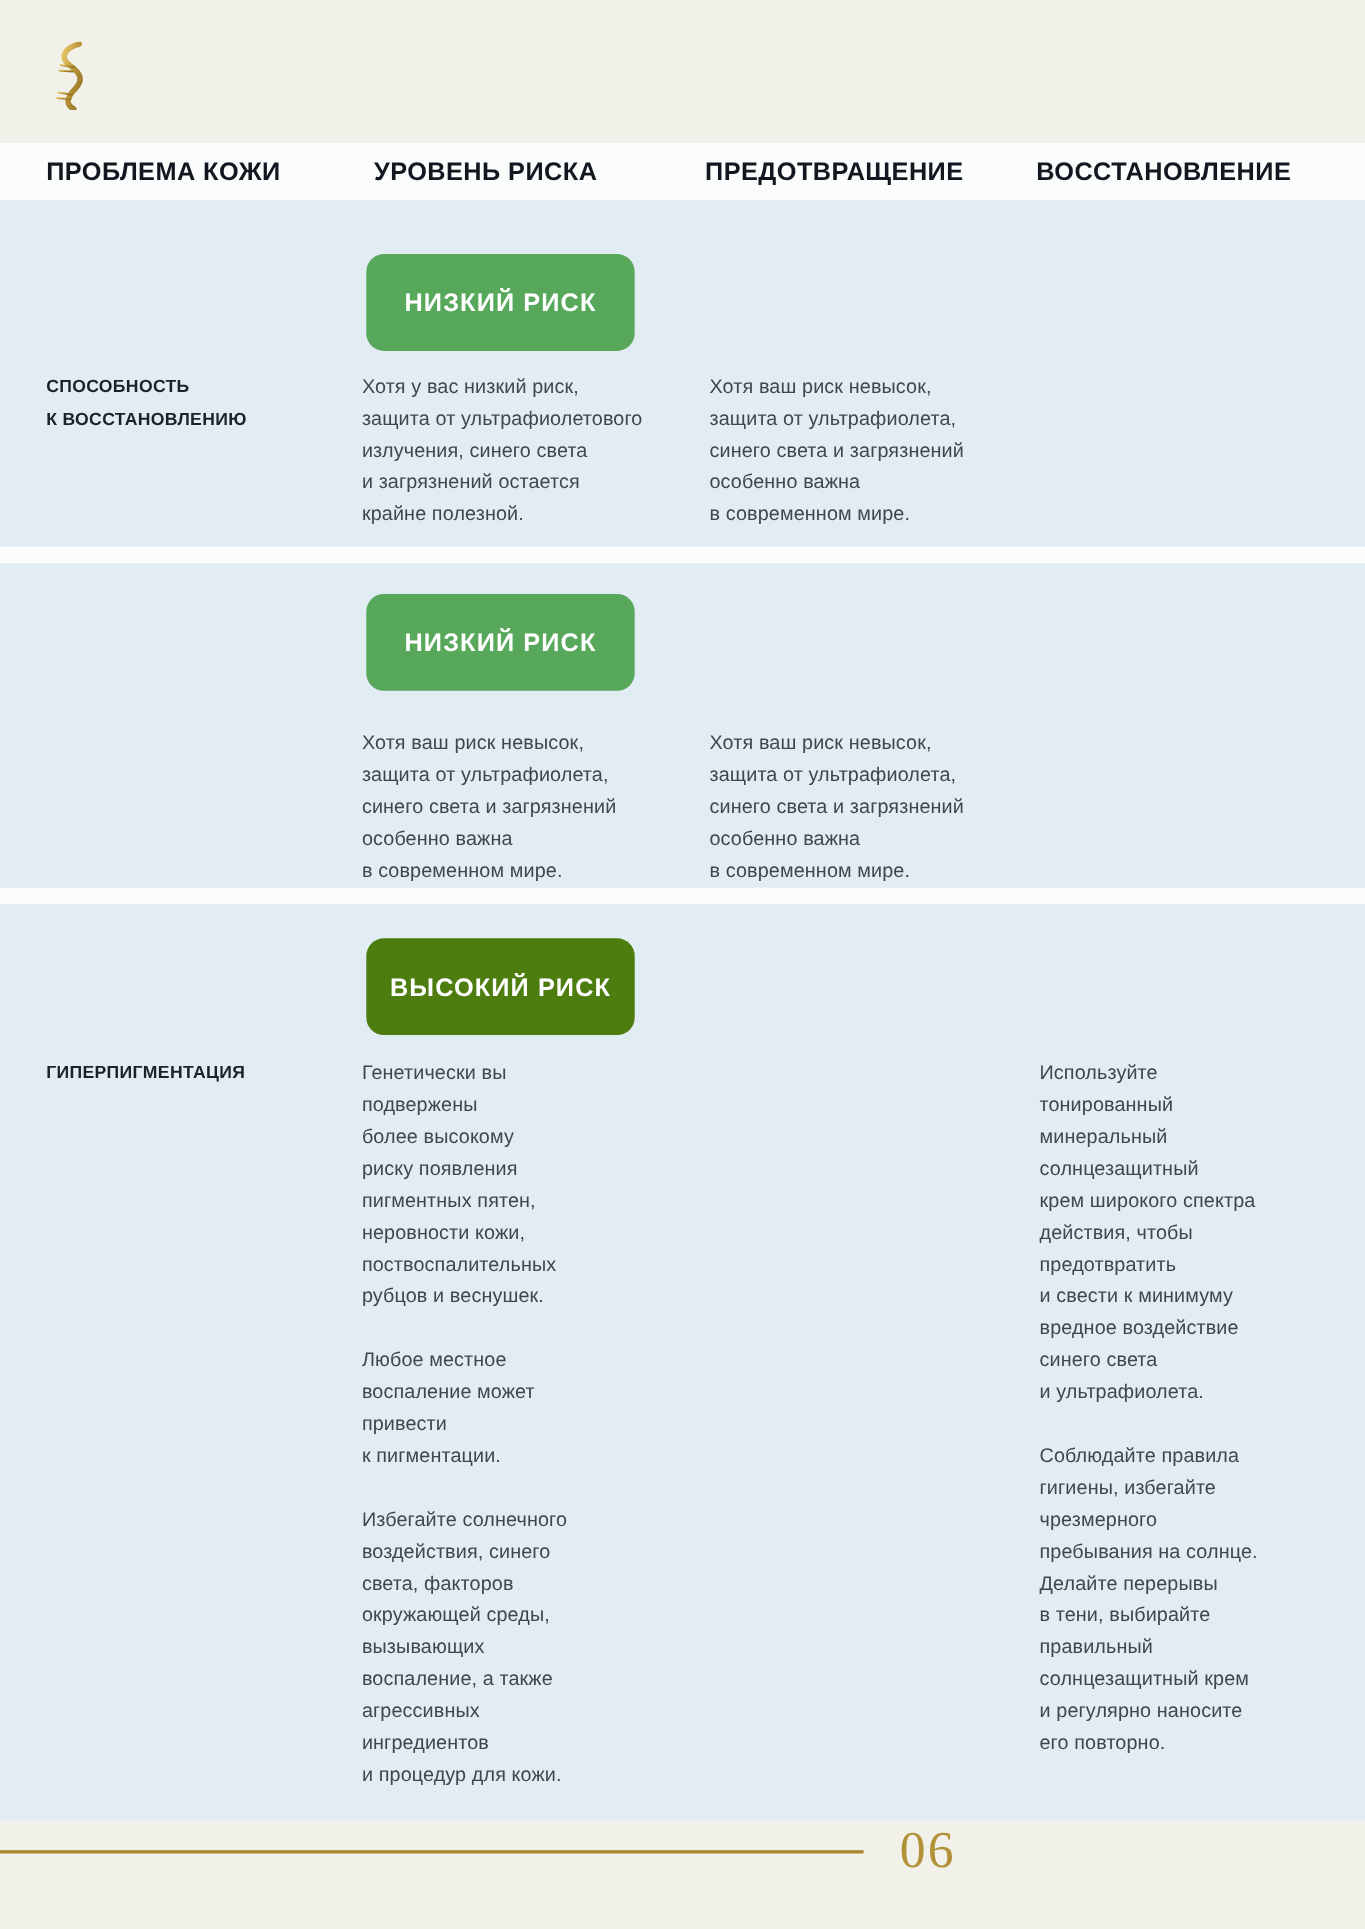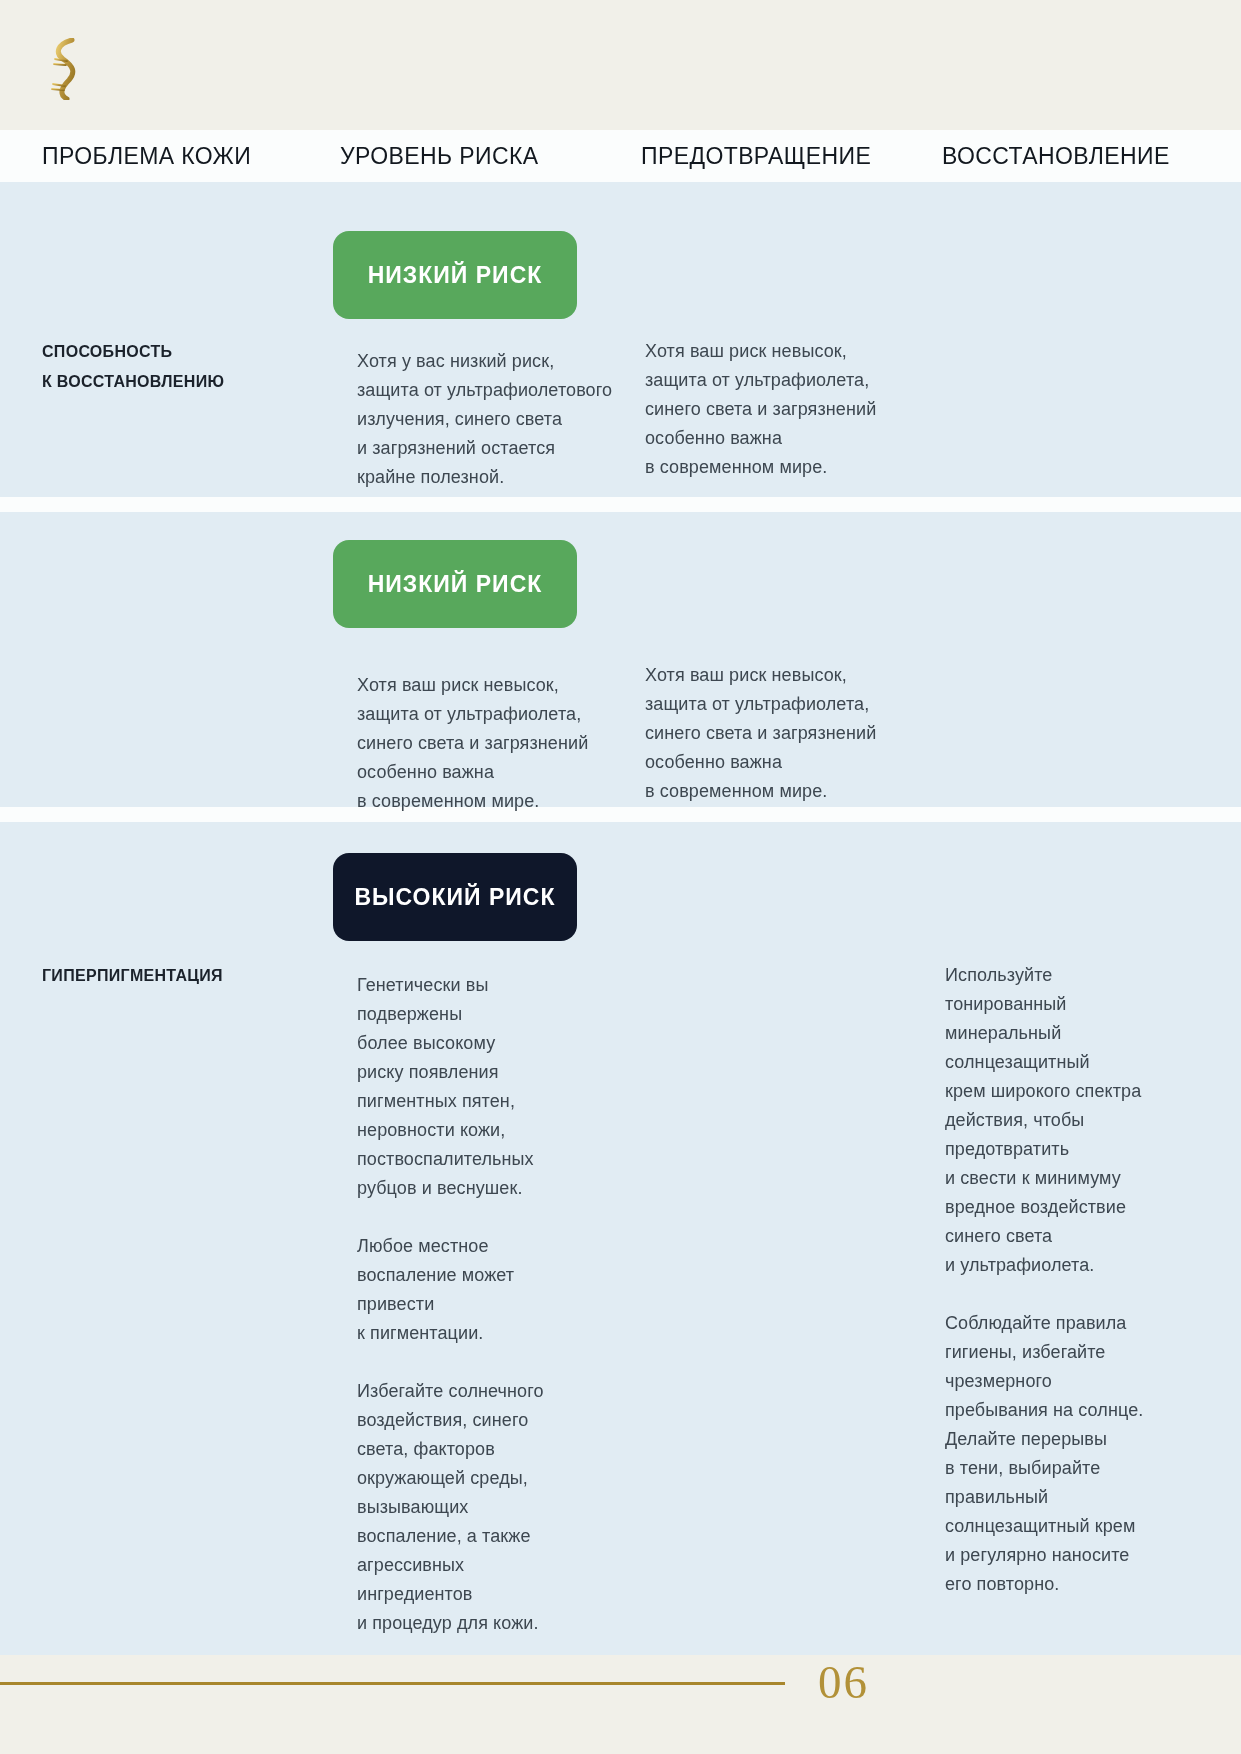--- a/index.html
+++ b/index.html
@@ -16,21 +16,21 @@
   .content {
     position:absolute; left:0; top:130px; width:1241px;
     background:#fbfdfd;
   }
   .thead {
     height:52px; position:relative;
     background:#fbfdfd;
   }
   .thead span {
     position:absolute; top:50%; transform:translateY(-50%);
-    font-weight:400; font-size:23px; letter-spacing:0.4px; color:#12181f;
+    font-weight:700; font-size:23px; letter-spacing:0.4px; color:#12181f;
     white-space:nowrap;
   }
   .th1 { left:42px; }
   .th2 { left:340px; }
   .th3 { left:641px; }
   .th4 { left:942px; }
 
   .row { position:relative; background:#e1ecf3; }
   .row + .row { margin-top:15px; }
   .row-s1 { height:315px; }
@@ -51,21 +51,21 @@
   .problem {
     position:absolute; left:42px; width:270px;
     font-weight:700; font-size:16px; line-height:30px; letter-spacing:0.3px;
     color:#1b222b; white-space:pre-line;
   }
   .cell {
     position:absolute;
     font-size:18px; line-height:29px; letter-spacing:0.1px;
     color:#3d4750; white-space:pre-line;
   }
-  .c2 { left:357px; width:290px;margin-top:10px; }
+  .c2 { left:329px; width:290px; }
   .c3 { left:645px; width:300px; }
   .c4 { left:945px; width:290px; }
 
   .row-s1 .problem, .row-s1 .cell { top:155px; }
   .row-s2 .problem, .row-s2 .cell { top:149px; }
   .row-s3 .problem, .row-s3 .cell { top:139px; }
 
   .footer-line {
     position:absolute; left:0; top:1682px; width:785px; height:3px;
     background:#a8862c;
@@ -138,21 +138,21 @@
 в современном мире.</div>
     <div class="cell c3">Хотя ваш риск невысок,
 защита от ультрафиолета,
 синего света и загрязнений
 особенно важна
 в современном мире.</div>
     <div class="cell c4"></div>
   </section>
 
   <section class="row row-s3">
-    <div class="badge" style="background: #0f172a;">
+    <div class="badge" style="background: #4d7c0f;">
       <span>ВЫСОКИЙ РИСК</span>
     </div>
     <div class="problem">ГИПЕРПИГМЕНТАЦИЯ</div>
     <div class="cell c2">Генетически вы
 подвержены
 более высокому
 риску появления
 пигментных пятен,
 неровности кожи,
 поствоспалительных

